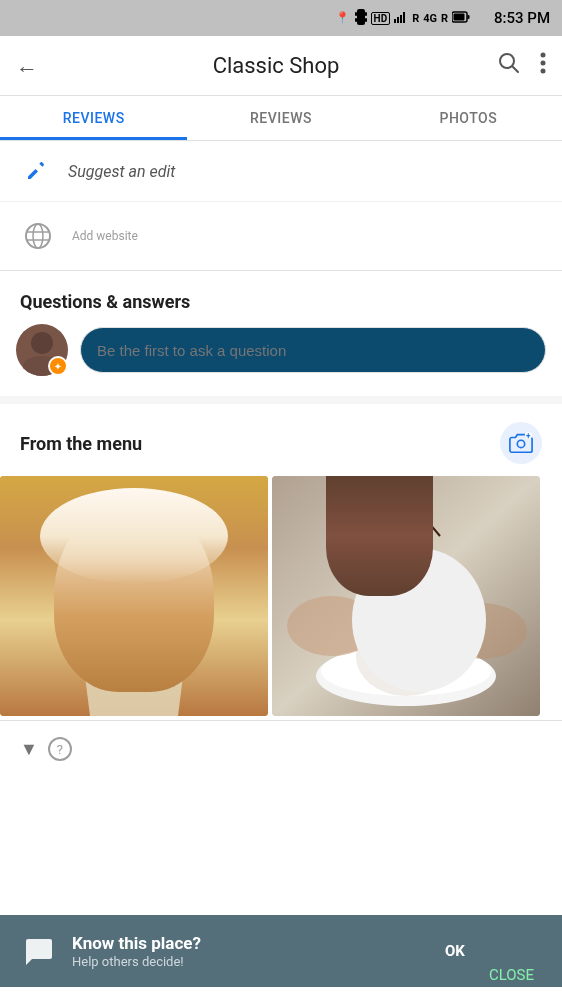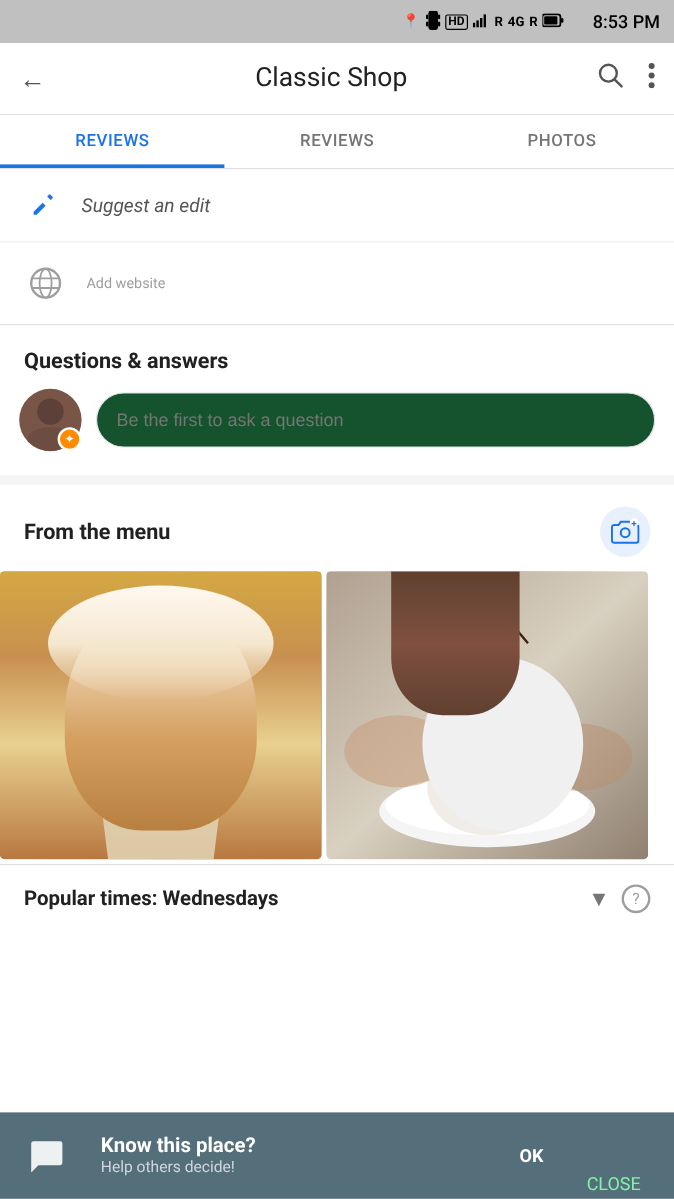--- a/index.html
+++ b/index.html
@@ -175,21 +175,21 @@
       font-size: 10px;
     }
     .qa-input {
       flex: 1;
       height: 46px;
       border: 1px solid #e0e0e0;
       border-radius: 24px;
       padding: 4px 16px;
       font-size: 15px;
       color: #9e9e9e;
-      background: #14532d;
+      background: #0c4a6e;
       cursor: pointer;
     }
 
     
     .divider {
       height: 8px;
       background: #f5f5f5;
     }
 
     
@@ -316,30 +316,29 @@
       align-items: center;
       justify-content: center;
       font-size: 13px;
       color: #9e9e9e;
       cursor: pointer;
     }
 
     
     .bottom-banner {
       position: fixed;
-      bottom: 0;
+      bottom: 12px;
       left: 0;
       width: 562px;
       height: 72px;
       background: #546e7a;
       display: flex;
       align-items: center;
       padding: 0 16px 0 20px;
       z-index: 100;
-      gap: 12px;
     }
     .banner-chat-icon {
       width: 36px;
       height: 36px;
       margin-right: 16px;
       display: flex;
       align-items: center;
       justify-content: center;
     }
     .banner-text-wrap {
@@ -572,23 +571,20 @@
       <rect x="125" y="35" width="7" height="3" rx="1.5" fill="#20e060" transform="rotate(-40,128,37)"></rect>
       <rect x="140" y="33" width="7" height="3" rx="1.5" fill="#e020a0" transform="rotate(10,143,35)"></rect>
 
       <ellipse cx="60" cy="150" rx="45" ry="30" fill="#c8a080" opacity="0.6"></ellipse>
       <ellipse cx="210" cy="155" rx="45" ry="28" fill="#b89070" opacity="0.5"></ellipse>
     </svg>
   </div>
 </div>
 
 <div class="popular-times-row">
-  <span class="popular-times-text">
-    <span>Popular times:</span>&nbsp;<span>Wednesdays</span>
-  </span>
   <span class="popular-times-chevron">▼</span>
   <div class="popular-times-help">
     <span>?</span>
   </div>
 </div>
 
 <div class="bottom-banner">
   <div class="banner-chat-icon">
     <svg width="32" height="32" viewBox="0 0 32 32" fill="none">
       <path d="M4 4h24a2 2 0 012 2v16a2 2 0 01-2 2H10l-6 6V6a2 2 0 012-2z" fill="#fff" opacity="0.9"></path>

